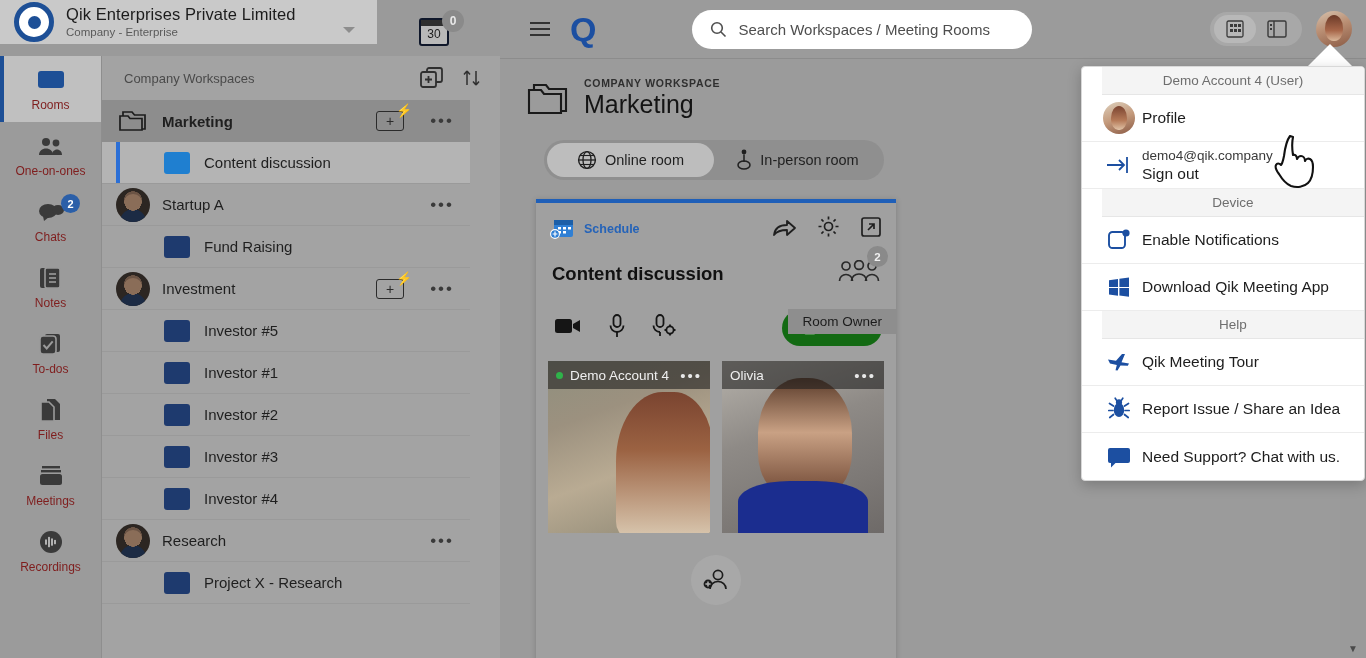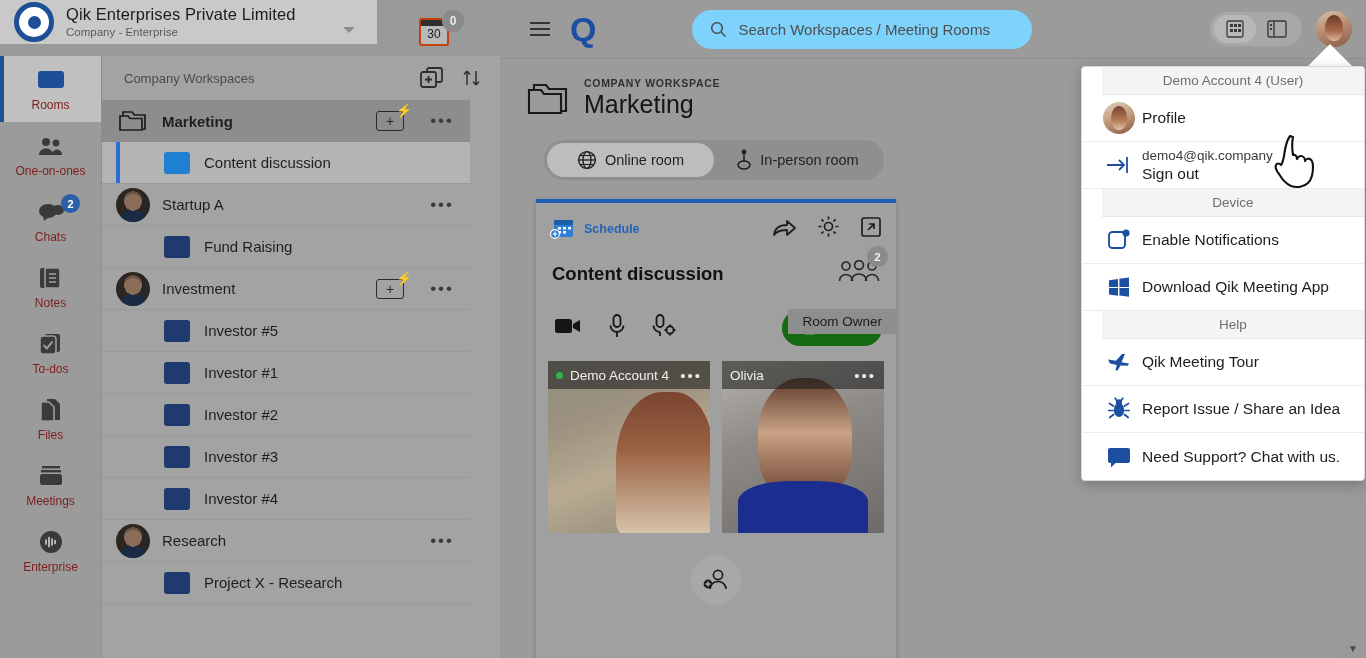--- a/index.html
+++ b/index.html
@@ -28,21 +28,21 @@
   .company-caret {
     position: absolute; right: 22px; top: 27px;
     width:0;height:0;border-left:6px solid transparent;border-right:6px solid transparent;
     border-top:6px solid #8d8d8d;
   }
 
   
   .cal-wrap { position: absolute; left: 409px; top: 10px; width: 60px; height: 42px; }
   .cal-box {
     position:absolute; left:10px; top:8px; width: 30px; height: 28px;
-    border: 2px solid #c2410c; border-radius: 3px; background: #b9b9b9;
+    border: 2px solid #0f172a; border-radius: 3px; background: #b9b9b9;
     display:flex; align-items:flex-end; justify-content:center;
   }
   .cal-box .bar { position:absolute; top:0; left:0; right:0; height:6px; background:#2f2f2f;}
   .cal-num { font-size: 12px; color:#1c1c1c; position:relative; top:-3px; }
   .cal-badge {
     position:absolute; left: 33px; top: 0px;
     width: 22px; height: 22px; border-radius: 50%;
     background: #8a8a8a; color:#e9e9e9; font-size: 12px;
     display:flex; align-items:center; justify-content:center; font-weight:600;
   }
@@ -121,21 +121,21 @@
   
   .topbar {
     position:absolute; left:500px; top:0; right:0; height: 59px;
     background:#9b9b9b; display:flex; align-items:center; border-bottom: 1px solid #8c8c8c;
   }
   .hamb { margin-left: 30px; display:flex; flex-direction:column; gap:4px; cursor:pointer;}
   .hamb i { display:block; width:20px;height:2px;background:#333; }
   .qlogo { margin-left: 20px; font-size: 34px; font-weight: 700; color:#1c4fa1; line-height: 1;
            font-family:"Liberation Sans", sans-serif; }
   .searchbox {
-    width: 340px; height: 39px; border-radius: 20px; background:#7dd3fc;
+    width: 340px; height: 39px; border-radius: 20px; background:#ffffff;
     display:flex; align-items:center; padding-left: 18px; margin-left: 96px; cursor:text;
   }
   .searchbox .stext { margin-left: 11px; color:#4e4e4e; font-size: 15px; }
   .topright { margin-left:auto; display:flex; align-items:center; padding-right: 14px; }
   .seg {
     display:flex; align-items:center; background:#a8a8a8; border-radius: 18px; height: 34px; padding: 0 4px;
   }
   .seg .cell { width: 42px; height: 28px; display:flex;align-items:center;justify-content:center; border-radius:16px; }
   .seg .cell.on { background:#b8b8b8; }
   .avatar-top {
@@ -335,21 +335,21 @@
         <svg width="26" height="26" viewBox="0 0 26 26">
             <circle cx="13" cy="13" r="11" fill="#3a3a3a"></circle>
             <g stroke="#c8c8c8" stroke-width="1.7" stroke-linecap="round">
               <line x1="8" y1="11" x2="8" y2="15"></line>
               <line x1="11" y1="8.5" x2="11" y2="17.5"></line>
               <line x1="14" y1="10" x2="14" y2="16"></line>
               <line x1="17" y1="11.5" x2="17" y2="14.5"></line>
             </g>
           </svg>
       </div>
-      <div class="rail-label">Enterprise</div>
+      <div class="rail-label">Recordings</div>
     </div>
   </div>
 
   <div class="wpanel">
     <div class="wpanel-head">
       <div class="wpanel-title">Company Workspaces</div>
       <div class="hico">
         <svg width="24" height="22" viewBox="0 0 24 22">
             <rect x="7" y="1" width="15" height="14" rx="2" fill="none" stroke="#2f2f2f" stroke-width="1.8"></rect>
             <rect x="1" y="5" width="15" height="15" rx="2" fill="#a3a3a3" stroke="#2f2f2f" stroke-width="1.8"></rect>

